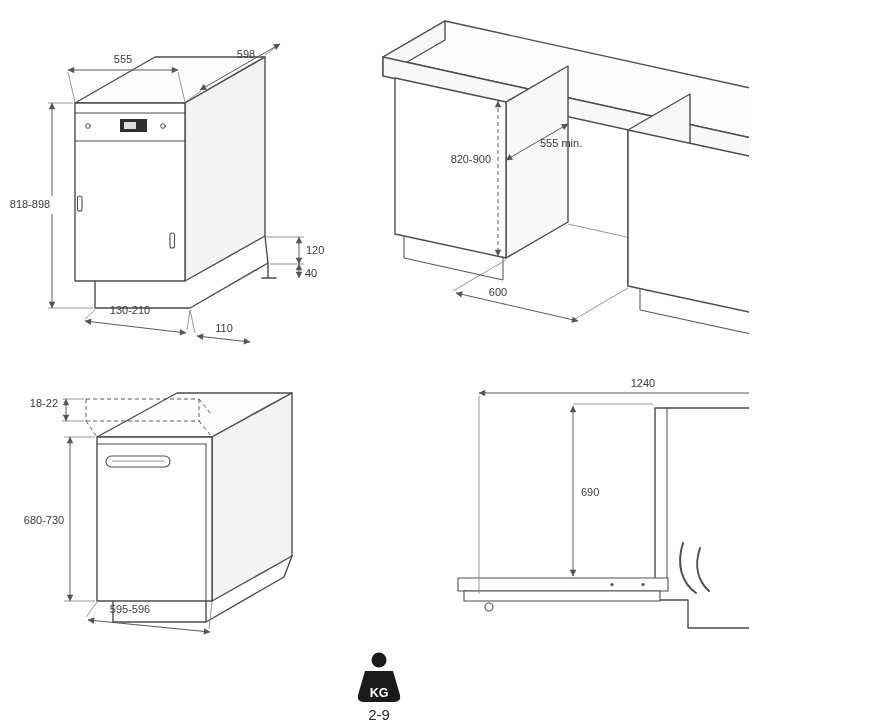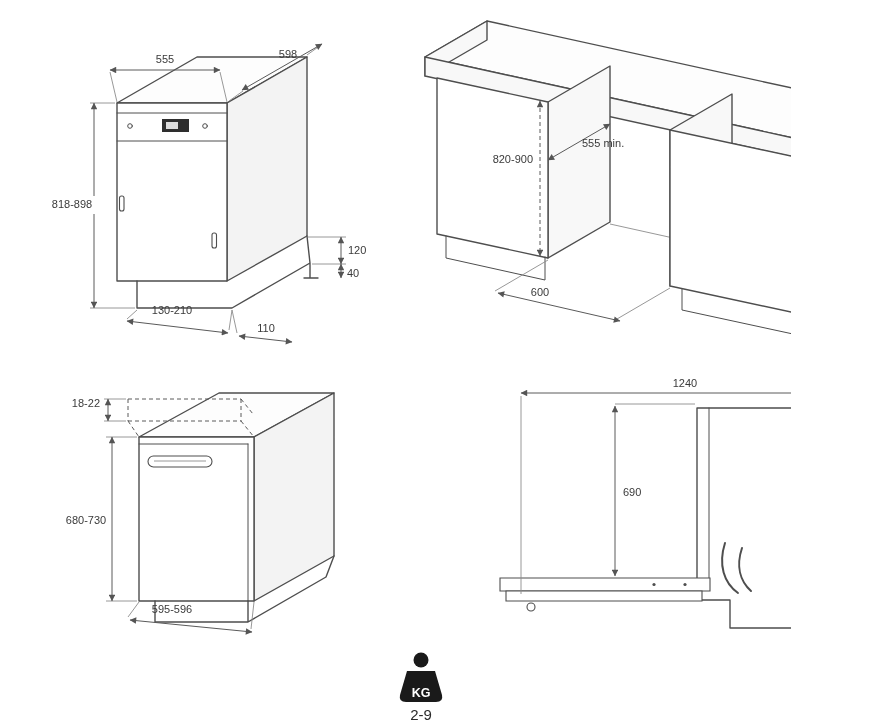--- a/index.html
+++ b/index.html
@@ -1,17 +1,17 @@
 <!DOCTYPE html>
 <html><head>
 <meta charset="utf-8">
 <style>
   html,body{margin:0;padding:0;background:#ffffff;}
   .stage{position:relative;width:749px;height:727px;background:#ffffff;overflow:hidden;
-         font-family:"Liberation Sans",sans-serif;padding-left:42px;}
+         font-family:"Liberation Sans",sans-serif;}
   svg{display:block;}
   .face{fill:#ffffff;stroke:#4e4e4e;stroke-width:1.4;stroke-linejoin:round;}
   .top{fill:#fdfdfd;}
   .side{fill:#f3f3f3;}
   .lt{fill:#f8f8f8;}
   .ol2{fill:none;stroke:#4e4e4e;stroke-width:1.4;stroke-linecap:round;stroke-linejoin:round;}
   .thin{stroke-width:1;}
   .olw{fill:#ffffff;stroke:#4e4e4e;stroke-width:1.1;}
   .dim{fill:none;stroke:#5a5a5a;stroke-width:1;}
   .ext{fill:none;stroke:#8c8c8c;stroke-width:0.9;}

